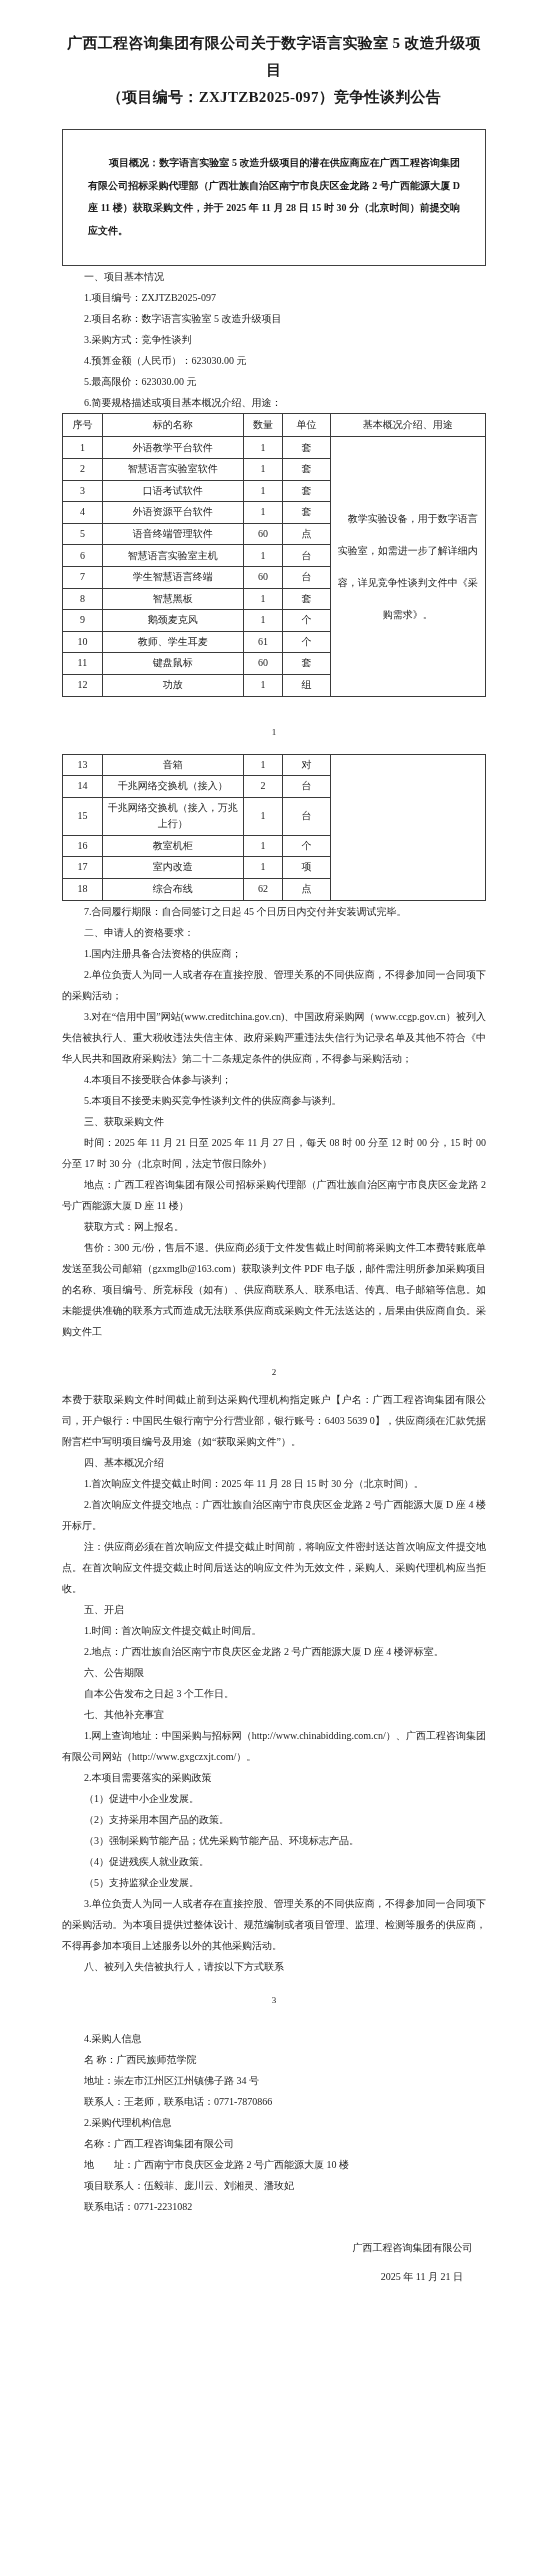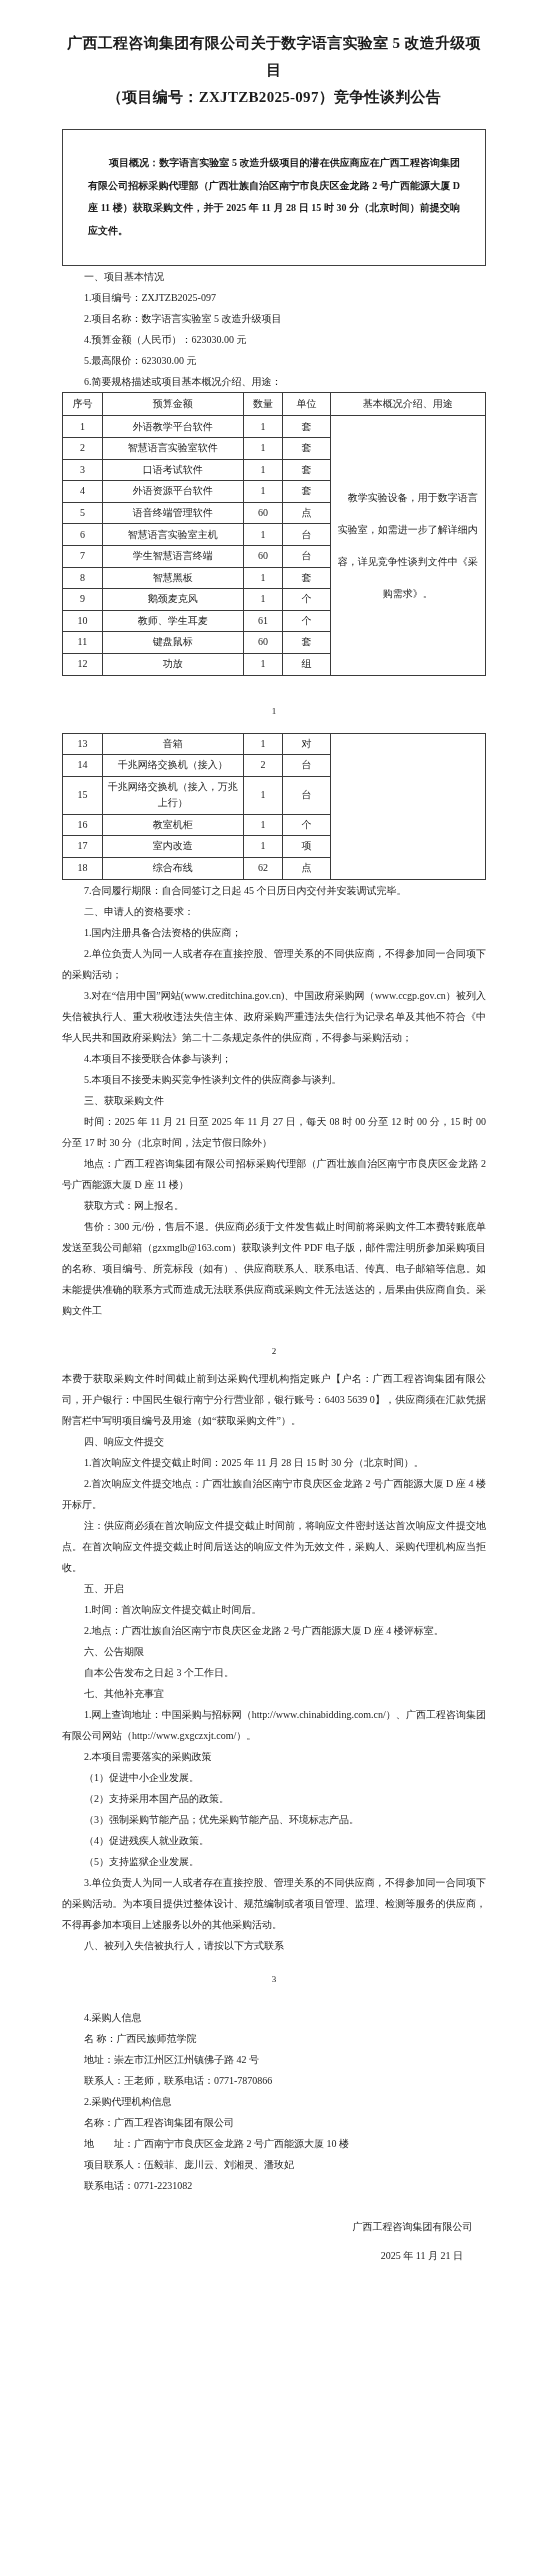--- a/index.html
+++ b/index.html
@@ -85,35 +85,36 @@
   </h1>
 
   <div class="overview-box">
     <p><span>项目概况：</span><span>数字语言实验室 5 改造升级项目的潜在供应商应在广西工程咨询集团有限公司招标采购代理部（广西壮族自治区南宁市良庆区金龙路 2 号广西能源大厦 D 座 11 楼）获取采购文件，并于 2025 年 11 月 28 日 15 时 30 分（北京时间）前提交响应文件。</span></p>
   </div>
 
   <div id="doc-body">
       <p class="para">一、项目基本情况</p>
       <p class="para">1.项目编号：ZXJTZB2025-097</p>
       <p class="para">2.项目名称：数字语言实验室 5 改造升级项目</p>
+      <p class="para">3.采购方式：竞争性谈判</p>
       <p class="para">4.预算金额（人民币）：623030.00 元</p>
       <p class="para">5.最高限价：623030.00 元</p>
       <p class="para">6.简要规格描述或项目基本概况介绍、用途：</p>
       <table class="items-table">
         <colgroup>
           <col style="width: 9.4%;">
           <col style="width: 33.3%;">
           <col style="width: 9.4%;">
           <col style="width: 11.2%;">
           <col style="width: 36.7%;">
         </colgroup>
         <thead>
           <tr>
             <th>序号</th>
-            <th>预算金额</th>
+            <th>标的名称</th>
             <th>数量</th>
             <th>单位</th>
             <th>基本概况介绍、用途</th>
           </tr>
         </thead>
         <tbody>
           <tr>
             <td>1</td>
             <td>外语教学平台软件</td>
             <td>1</td>
@@ -252,21 +253,21 @@
       <p class="para">5.本项目不接受未购买竞争性谈判文件的供应商参与谈判。</p>
       <p class="para">三、获取采购文件</p>
       <p class="para">时间：2025 年 11 月 21 日至 2025 年 11 月 27 日，每天 08 时 00 分至 12 时 00 分，15 时 00 分至 17 时 30 分（北京时间，法定节假日除外）</p>
       <p class="para">地点：广西工程咨询集团有限公司招标采购代理部（广西壮族自治区南宁市良庆区金龙路 2 号广西能源大厦 D 座 11 楼）</p>
       <p class="para">获取方式：网上报名。</p>
       <p class="para">售价：300 元/份，售后不退。供应商必须于文件发售截止时间前将采购文件工本费转账底单发送至我公司邮箱（gzxmglb@163.com）获取谈判文件 PDF 电子版，邮件需注明所参加采购项目的名称、项目编号、所竞标段（如有）、供应商联系人、联系电话、传真、电子邮箱等信息。如未能提供准确的联系方式而造成无法联系供应商或采购文件无法送达的，后果由供应商自负。采购文件工</p>
       <div class="gap" style="height: 20.5px;"></div>
       <div class="pagenum">2</div>
       <div class="gap" style="height: 5.5px;"></div>
       <p class="para noindent">本费于获取采购文件时间截止前到达采购代理机构指定账户【户名：广西工程咨询集团有限公司，开户银行：中国民生银行南宁分行营业部，银行账号：6403 5639 0】，供应商须在汇款凭据附言栏中写明项目编号及用途（如“获取采购文件”）。</p>
-      <p class="para">四、响应文件提交</p>
+      <p class="para">四、基本概况介绍</p>
       <p class="para">1.首次响应文件提交截止时间：2025 年 11 月 28 日 15 时 30 分（北京时间）。</p>
       <p class="para">2.首次响应文件提交地点：广西壮族自治区南宁市良庆区金龙路 2 号广西能源大厦 D 座 4 楼开标厅。</p>
       <p class="para">注：供应商必须在首次响应文件提交截止时间前，将响应文件密封送达首次响应文件提交地点。在首次响应文件提交截止时间后送达的响应文件为无效文件，采购人、采购代理机构应当拒收。</p>
       <p class="para">五、开启</p>
       <p class="para">1.时间：首次响应文件提交截止时间后。</p>
       <p class="para">2.地点：广西壮族自治区南宁市良庆区金龙路 2 号广西能源大厦 D 座 4 楼评标室。</p>
       <p class="para">六、公告期限</p>
       <p class="para">自本公告发布之日起 3 个工作日。</p>
       <p class="para">七、其他补充事宜</p>
       <p class="para">1.网上查询地址：中国采购与招标网（http://www.chinabidding.com.cn/）、广西工程咨询集团有限公司网站（http://www.gxgczxjt.com/）。</p>
@@ -276,21 +277,21 @@
       <p class="para">（3）强制采购节能产品；优先采购节能产品、环境标志产品。</p>
       <p class="para">（4）促进残疾人就业政策。</p>
       <p class="para">（5）支持监狱企业发展。</p>
       <p class="para">3.单位负责人为同一人或者存在直接控股、管理关系的不同供应商，不得参加同一合同项下的采购活动。为本项目提供过整体设计、规范编制或者项目管理、监理、检测等服务的供应商，不得再参加本项目上述服务以外的其他采购活动。</p>
       <p class="para">八、被列入失信被执行人，请按以下方式联系</p>
       <div class="gap" style="height: 13.7px;"></div>
       <div class="pagenum">3</div>
       <div class="gap" style="height: 16.4px;"></div>
       <p class="para">4.采购人信息</p>
       <p class="para">名 称：广西民族师范学院</p>
-      <p class="para">地址：崇左市江州区江州镇佛子路 42 号</p>
+      <p class="para">地址：崇左市江州区江州镇佛子路 34 号</p>
       <p class="para">联系人：王老师，联系电话：0771-7870866</p>
       <p class="para">2.采购代理机构信息</p>
       <p class="para">名称：广西工程咨询集团有限公司</p>
       <p class="para">地　　址：广西南宁市良庆区金龙路 2 号广西能源大厦 10 楼</p>
       <p class="para">项目联系人：伍毅菲、庞川云、刘湘灵、潘玫妃</p>
       <p class="para">联系电话：0771-2231082</p>
       <div class="signature">
         <p class="sig-company">广西工程咨询集团有限公司</p>
         <p class="sig-date">2025 年 11 月 21 日</p>
       </div>

